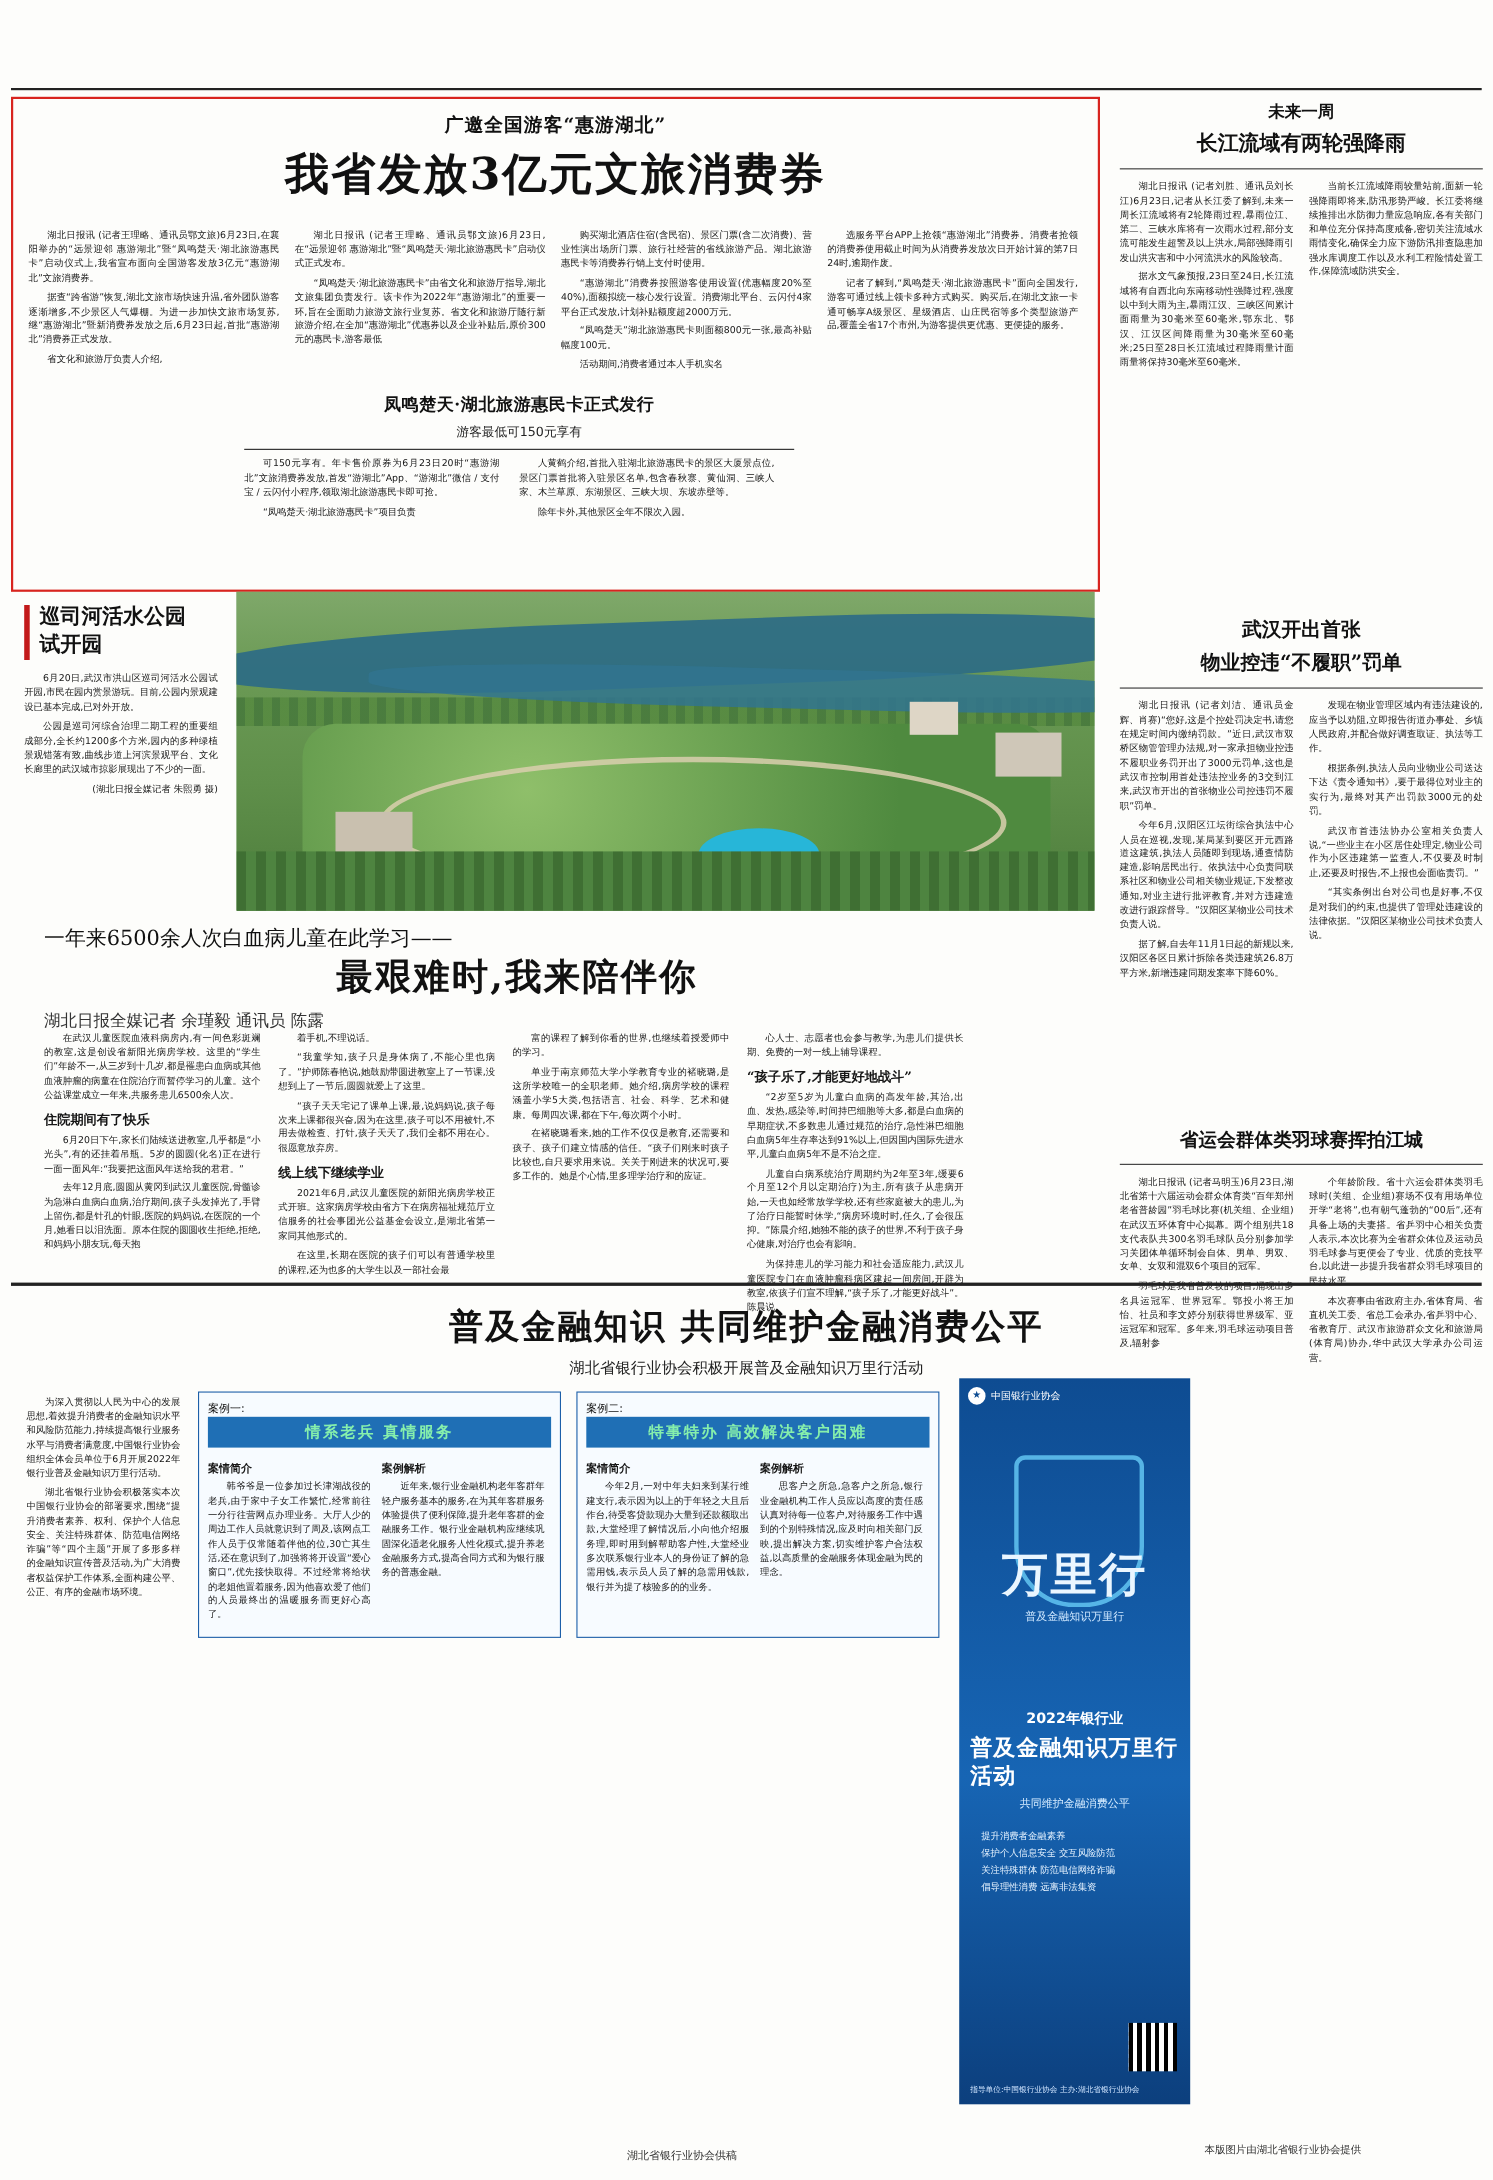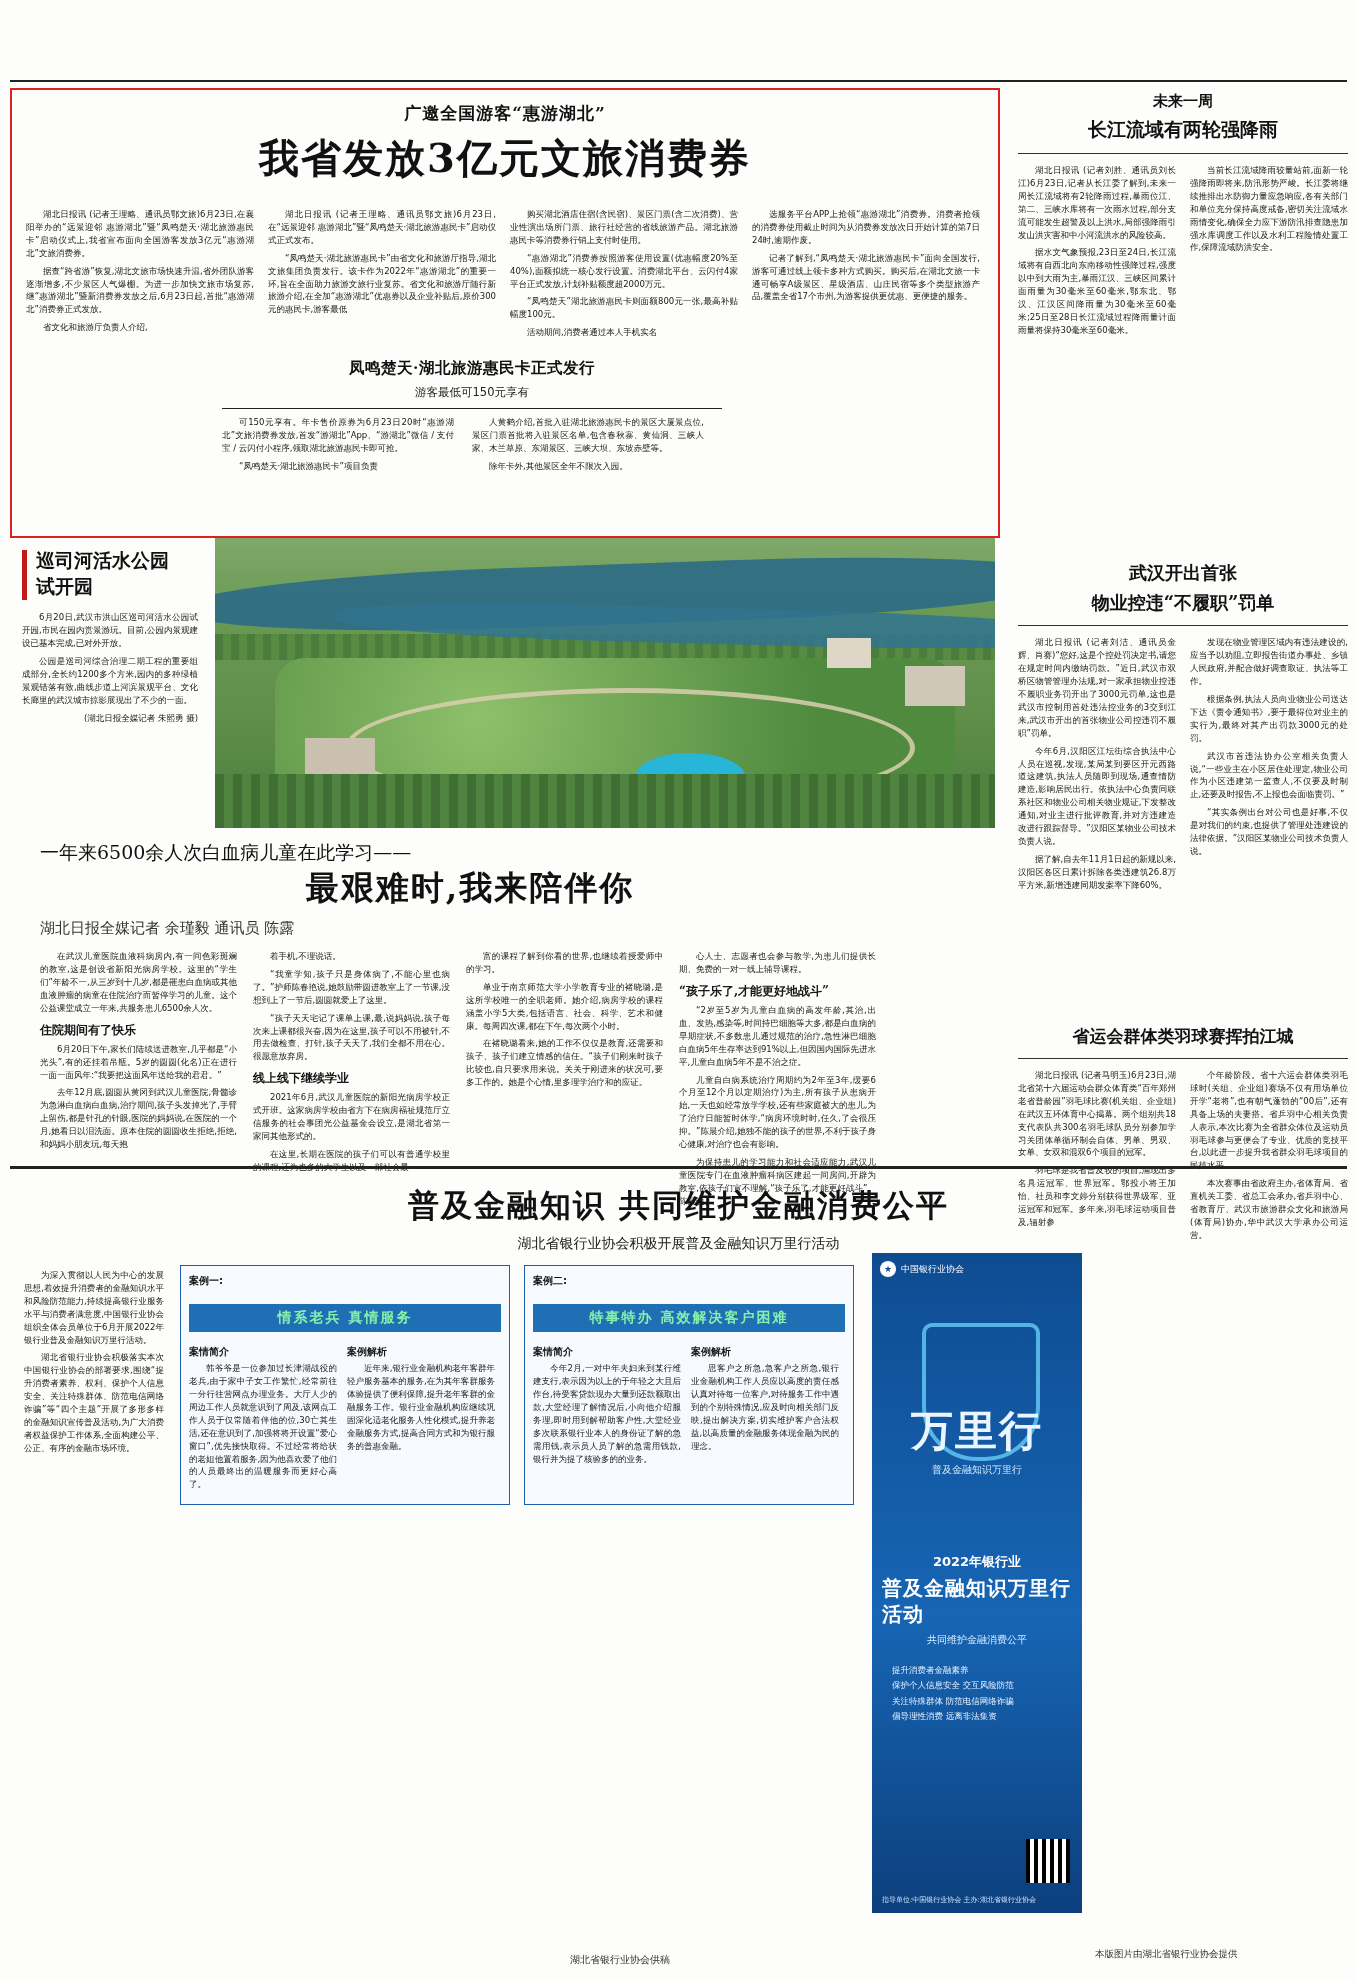--- a/index.html
+++ b/index.html
@@ -55,36 +55,36 @@
   
   .leftart{position:absolute;left:22px;top:548px;width:176px;}
   .leftart .bar{width:5px;height:50px;background:#c21a1a;position:absolute;left:0;top:2px;}
   .leftart h3{font-family:"DejaVu Serif","Liberation Serif",serif;font-size:19px;font-weight:bold;margin:0 0 0 14px;line-height:1.35;}
 
   
   .feat{position:absolute;left:40px;top:840px;width:860px;}
   .feat .pre{text-align:left;font-family:"DejaVu Serif","Liberation Serif",serif;font-size:19px;font-weight:normal;}
   .feat .big{text-align:center;font-family:"DejaVu Serif","Liberation Serif",serif;font-size:33px;font-weight:bold;letter-spacing:2px;margin-top:0;}
   .feat .by{text-align:left;font-size:15px;margin-top:8px;color:#333;}
-  .feat .cols{display:flex;gap:16px;margin-top:12px;}
+  .feat .cols{display:flex;gap:16px;margin-top:0;}
   .feat .cols .c{width:197px;}
   .feat h4{font-family:"DejaVu Serif","Liberation Serif",serif;font-size:12px;margin:6px 0 4px;font-weight:bold;}
 
   
   .rl{position:absolute;left:1018px;top:560px;width:330px;}
   .rl h2{font-size:18px;line-height:1.4;}
   .rl2{position:absolute;left:1018px;top:1025px;width:330px;}
 
   
   .bottom{position:absolute;left:10px;top:1166px;width:1337px;height:806px;border-top:3px solid #222;}
   .bt-title{text-align:center;font-family:"DejaVu Serif","Liberation Serif",serif;font-size:31px;font-weight:bold;letter-spacing:2px;margin-top:16px;}
   .bt-sub{text-align:center;font-size:14px;margin-top:8px;color:#222;}
   .cases{position:absolute;left:170px;top:96px;width:680px;display:flex;gap:14px;}
   .case{width:330px;border:1px solid #1d5fa8;padding:8px;box-sizing:border-box;background:#f7fbff;}
-  .case .lab{font-size:10px;font-weight:bold;margin-bottom:16px;}
+  .case .lab{font-size:10px;font-weight:normal;margin-bottom:0;}
   .case .ttl{background:#1f6fb5;color:#86efac;text-align:center;font-size:14px;font-weight:bold;padding:5px 0;letter-spacing:2px;}
   .case .inner{display:flex;gap:10px;margin-top:8px;}
   .case .inner .cc{width:148px;}
   .case h5{font-size:10px;margin:4px 0 3px;font-weight:bold;}
 
   .leftintro{position:absolute;left:14px;top:100px;width:140px;}
 
   .ad{position:absolute;left:862px;top:84px;width:210px;height:660px;background:linear-gradient(180deg,#0e4c92 0%,#1765b4 55%,#0c3f7d 100%);color:#fff;overflow:hidden;}
   .ad .top{display:flex;align-items:center;gap:5px;padding:8px;font-size:9px;}
   .ad .circle{width:16px;height:16px;border-radius:50%;background:#fff;color:#0e4c92;font-size:9px;display:flex;align-items:center;justify-content:center;}

